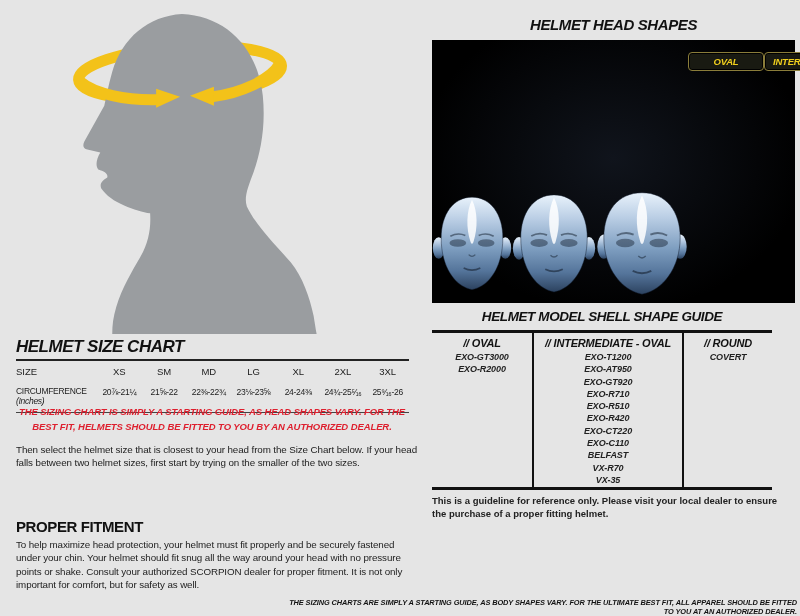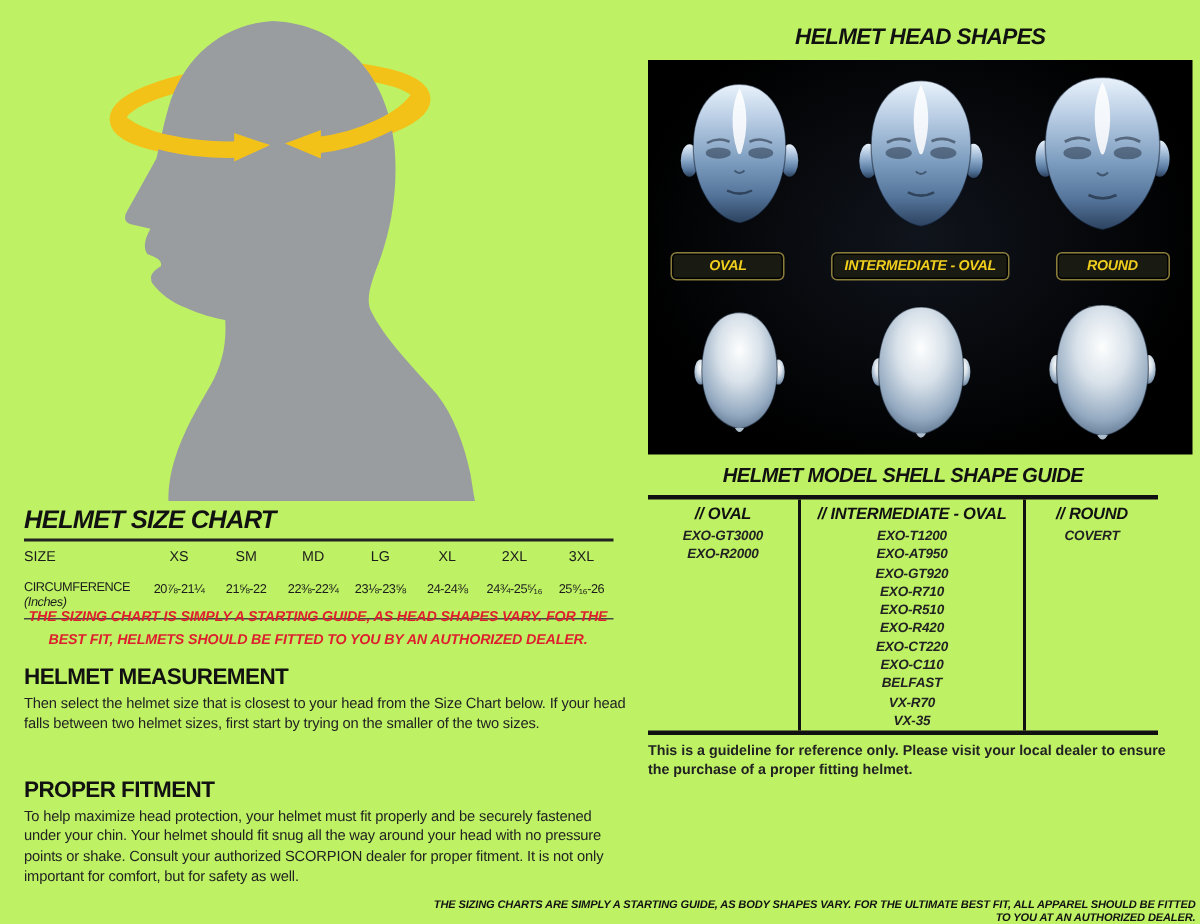--- a/index.html
+++ b/index.html
@@ -6,31 +6,31 @@
     --accent-red:#de1f2e;
     --accent-yellow:#f3c219;
     --silhouette-gray:#9a9da0;
     --label-yellow:#f0cf1d;
     --box-black:#060606;
   }
   *{margin:0;padding:0;box-sizing:border-box;}
   html,body{width:800px;height:616px;background:#fff;overflow:hidden;
     font-family:"Liberation Sans","DejaVu Sans",sans-serif;color:#1c1c1c;}
   .abs{position:absolute;}
-  .page{position:relative;width:800px;height:616px;background:#bef264;}
+  .page{position:relative;width:800px;height:616px;background:#e5e5e5;}
 
   
   .silhouette-wrap{left:28px;top:0;width:334px;height:334px;}
 
   
   .hhs-title{left:432px;top:16px;width:363px;text-align:center;
     font-size:15px;font-weight:700;font-style:italic;letter-spacing:-.4px;color:#111;}
   .head-box{left:432px;top:40px;width:363px;height:263px;background:var(--box-black);
     background:radial-gradient(ellipse at 50% 45%, #10141c 0%, #000 75%);
-    display:flex;flex-direction:column;justify-content:space-between;padding:8px 0 6px;}
+    display:flex;flex-direction:row;justify-content:space-between;padding:8px 0 6px;}
   .hb-row{display:flex;justify-content:space-around;align-items:flex-end;}
   .hb-row.tops{align-items:flex-start;}
   .hb-cell{flex:1;display:flex;justify-content:center;}
   .label-row{display:flex;justify-content:space-around;align-items:center;height:26px;}
   .shape-label{background:#191a12;border:1.5px solid #8a7d3a;border-radius:4px;
     color:var(--label-yellow);font-size:9.5px;font-weight:700;font-style:italic;
     letter-spacing:-.2px;padding:3px 8px;min-width:76px;text-align:center;
     box-shadow:0 0 0 1px #000 inset;white-space:nowrap;}
 
   
@@ -240,21 +240,20 @@
         <div class="sc-cell">23⅛-23⅝</div>
         <div class="sc-cell">24-24⅜</div>
         <div class="sc-cell">24¾-25⁵⁄₁₆</div>
         <div class="sc-cell">25⁹⁄₁₆-26</div>
       </div>
   </div>
 
   <div class="abs sizing-warning">THE SIZING CHART IS SIMPLY A STARTING GUIDE, AS HEAD SHAPES VARY. FOR THE BEST FIT, HELMETS SHOULD BE FITTED TO YOU BY AN AUTHORIZED DEALER.</div>
 
   <div class="abs section sect-measure">
-    <div class="sect-title">HELMET MEASUREMENT</div>
     <div class="sect-body">
       <p>Then select the helmet size that is closest to your head from the Size Chart below. If your head falls between two helmet sizes, first start by trying on the smaller of the two sizes.</p>
     </div>
   </div>
 
   <div class="abs section sect-fitment">
     <div class="sect-title">PROPER FITMENT</div>
     <div class="sect-body">To help maximize head protection, your helmet must fit properly and be securely fastened under your chin. Your helmet should fit snug all the way around your head with no pressure points or shake. Consult your authorized SCORPION dealer for proper fitment. It is not only important for comfort, but for safety as well.</div>
   </div>
 

